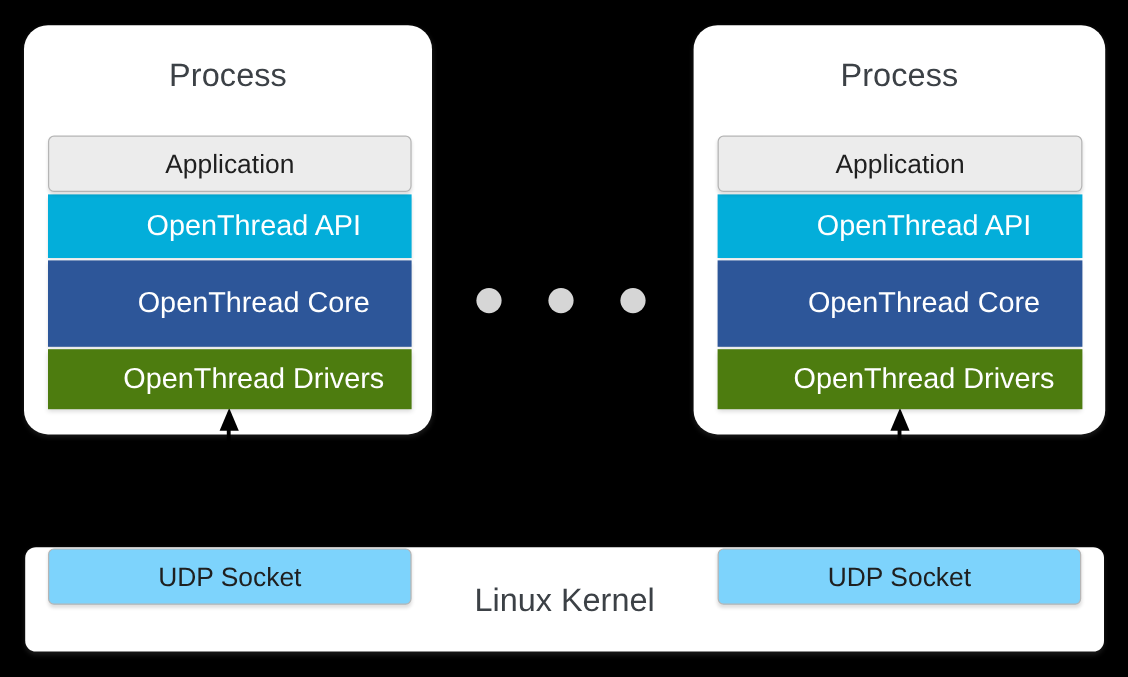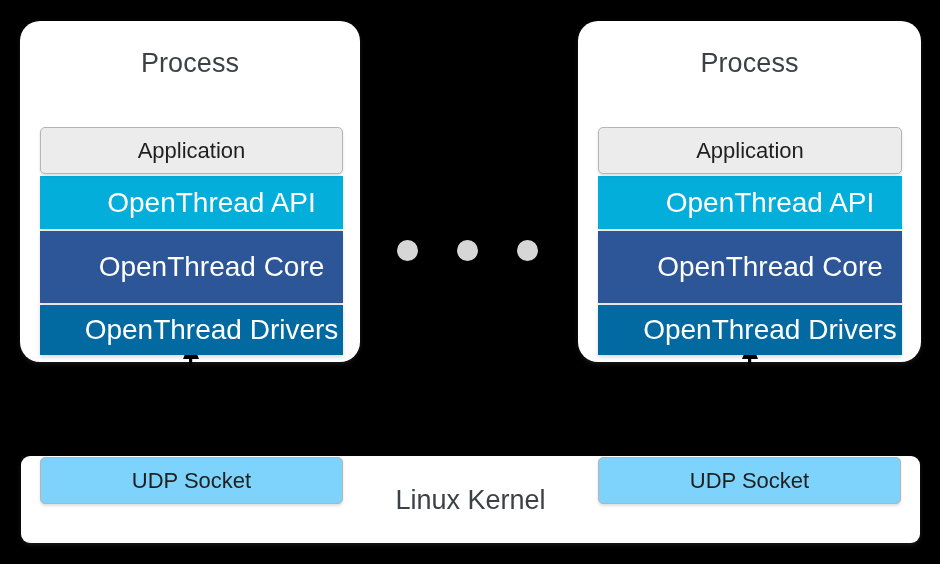--- a/index.html
+++ b/index.html
@@ -68,48 +68,47 @@
 
   .layer-application {
     height: 47px;
     background: #ececec;
     border: 1px solid #b5b5b5;
     border-radius: 5px;
     color: #1f1f1f;
     font-size: 22px;
     box-shadow: 0 2px 3px rgba(0,0,0,0.13);
     z-index: 3;
-    margin-top: 14px;
   }
 
   .layer-api,
   .layer-core,
   .layer-drivers {
     color: #ffffff;
-    font-size: 28px;
+    font-size: 24px;
     padding-left: 40px;
   }
 
   .layer-api {
     height: 53px;
     background: #03aeda;
     margin-top: 2px;
     box-shadow: 0 2px 3px rgba(0,0,0,0.13);
     z-index: 2;
   }
   .layer-core {
     height: 72px;
     background: #2d5699;
     margin-top: 2px;
     box-shadow: 0 2px 3px rgba(0,0,0,0.13);
     z-index: 2;
   }
   .layer-drivers {
     height: 50px;
-    background: #0369a1;
+    background: #4d7c0f;
     margin-top: 2px;
     box-shadow: 0 2px 4px rgba(0,0,0,0.16);
     z-index: 2;
   }
 
   
   .uplink-arrow {
     position: absolute;
     top: 318px;
     width: 22px;

